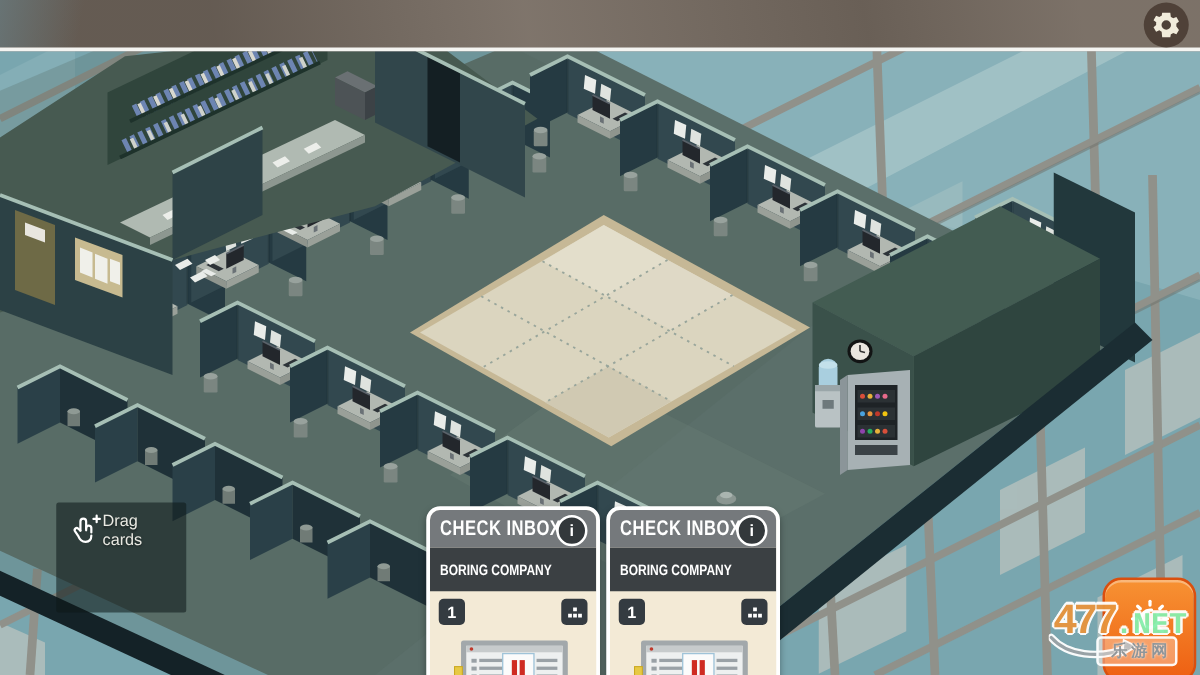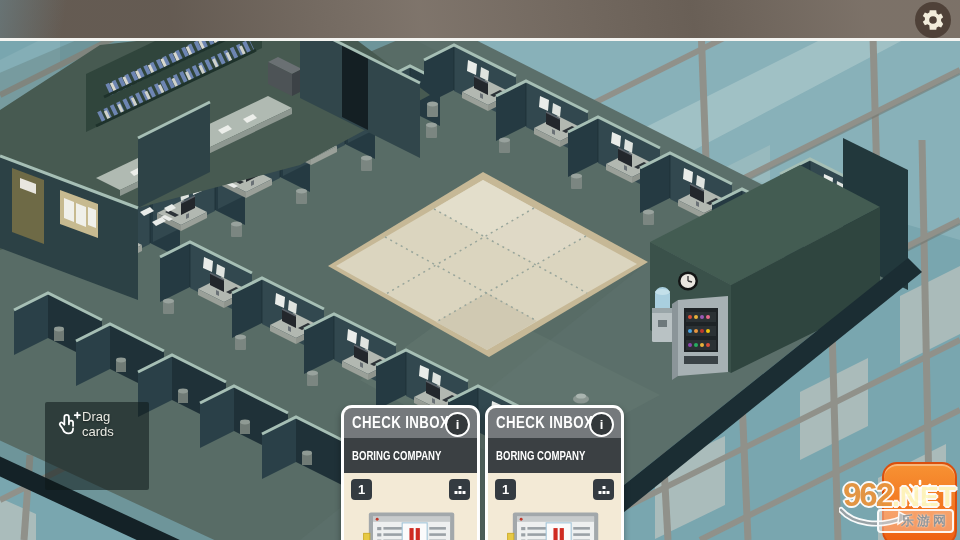--- a/index.html
+++ b/index.html
@@ -50,24 +50,24 @@
   .sun-btn{position:absolute;right:3px;bottom:-6px;width:71px;height:80px;z-index:13;border-radius:15px;
     background:linear-gradient(180deg,#f79233 0%,#ee5f12 100%);border:2px solid #da4f0e;
     box-shadow:inset 0 2px 0 rgba(255,255,255,.35);cursor:pointer;}
   .sun-btn svg{position:absolute;left:50%;top:7px;transform:translateX(-50%);width:44px;height:44px;}
 
   
   .watermark{position:absolute;right:1px;bottom:2px;width:116px;height:62px;z-index:14;pointer-events:none;opacity:.95;}
   .wm-line{position:absolute;left:0;top:0;white-space:nowrap;}
   .wm-num{font-weight:700;font-size:33px;letter-spacing:-2px;color:#e8953e;
     text-shadow:-2px 0 0 #fff,2px 0 0 #fff,0 -2px 0 #fff,0 2px 0 #fff,-1px -1px 0 #fff,1px 1px 0 #fff,-1px 1px 0 #fff,1px -1px 0 #fff;}
-  .wm-tld{font-weight:700;font-size:28px;letter-spacing:0;color:#fef9c3;
-    text-shadow:-2px 0 0 #fff,2px 0 0 #fff,0 -2px 0 #fff,0 2px 0 #fff,-1px -1px 0 #fff,1px 1px 0 #fff,-1px 1px 0 #fff,1px -1px 0 #fff;}
+  .wm-tld{font-weight:700;font-size:24px;letter-spacing:0;color:#86efac;
+    text-shadow:-2px 0 0 #fff,2px 0 0 #fff,0 -2px 0 #fff,0 2px 0 #fff,-1px -1px 0 #fff,1px 1px 0 #fff,-1px 1px 0 #fff,1px -1px 0 #fff;font-family:Liberation Mono, monospace;}
   .wm-cn{position:absolute;left:34px;top:33px;border:2px solid #fff;border-radius:4px;background:rgba(255,255,255,.35);
-    color:#8b98a0;font-weight:700;font-size:13px;letter-spacing:3px;padding:1px 3px 1px 22px;
+    color:#8b98a0;font-weight:700;font-size:13px;letter-spacing:3px;padding:1px 3px 1px 10px;
     text-shadow:0 0 2px #fff;}
   .wm-swoosh{position:absolute;left:-4px;top:22px;width:70px;height:40px;}
 </style>
 </head>
 <body>
 
 <svg id="scene" width="960" height="540" viewBox="0 0 960 540">
   <defs>
 
     <g id="cubR">
@@ -445,16 +445,16 @@
   </svg>
 </div>
 
 <div class="watermark">
   <svg class="wm-swoosh" viewBox="0 0 70 40">
     <path d="M2,12 C14,26 40,30 64,20" stroke="#fff" stroke-width="6" fill="none" stroke-linecap="round"></path>
     <path d="M2,12 C14,26 40,30 64,20" stroke="#9aa2a6" stroke-width="2.6" fill="none" stroke-linecap="round"></path>
     <path d="M60,14 70,19 59,26 Z" fill="#9aa2a6" stroke="#fff" stroke-width="1.5"></path>
   </svg>
   <div class="wm-line">
-    <span class="wm-num">962</span><span class="wm-tld">.NET</span>
+    <span class="wm-num">477</span><span class="wm-tld">.NET</span>
   </div>
   <div class="wm-cn">乐游网</div>
 </div>
 
 </body></html>

